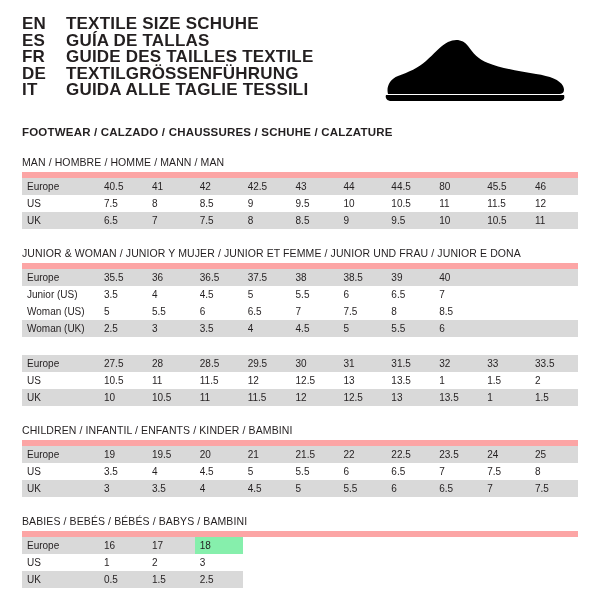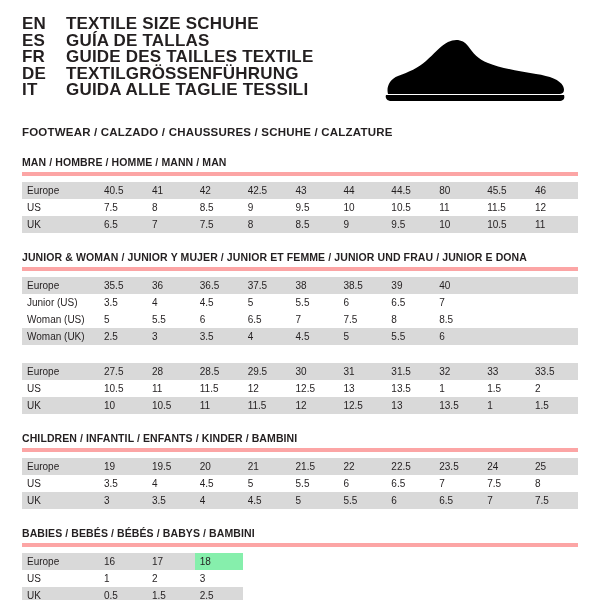--- a/index.html
+++ b/index.html
@@ -61,25 +61,25 @@
     letter-spacing: 0.2px;
     margin-top: 14px;
   }
 
   
   .block {
     margin-top: 18px;
   }
   .block-title {
     font-size: 10.5px;
-    font-weight: bold;
+    font-weight: normal;
     letter-spacing: 0.1px;
-    border-bottom: 4px solid #fca5a5;
+    border-bottom: 6px solid #fca5a5;
     padding-bottom: 4px;
-    margin-bottom: 6px;
+    margin-bottom: 0;
   }
   table.sizes {
     border-collapse: collapse;
     width: 100%;
     table-layout: fixed;
   }
   table.sizes td {
     font-size: 10px;
     line-height: 11px;
     height: 17px;

